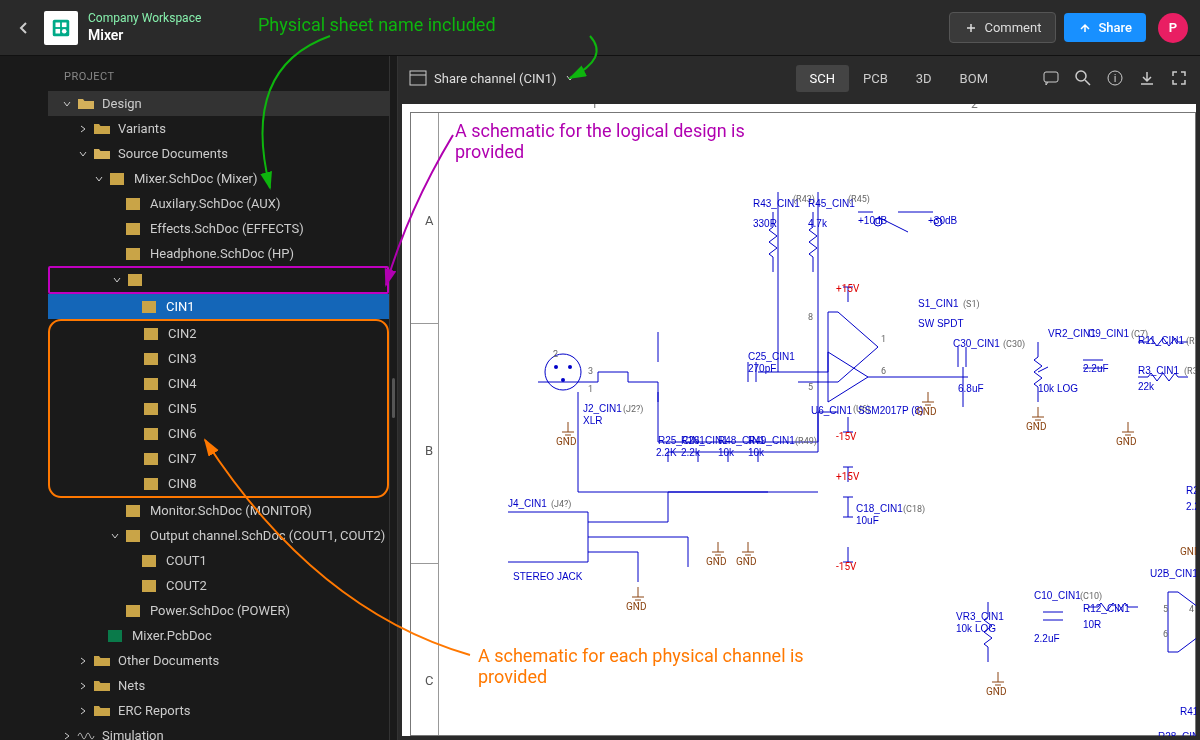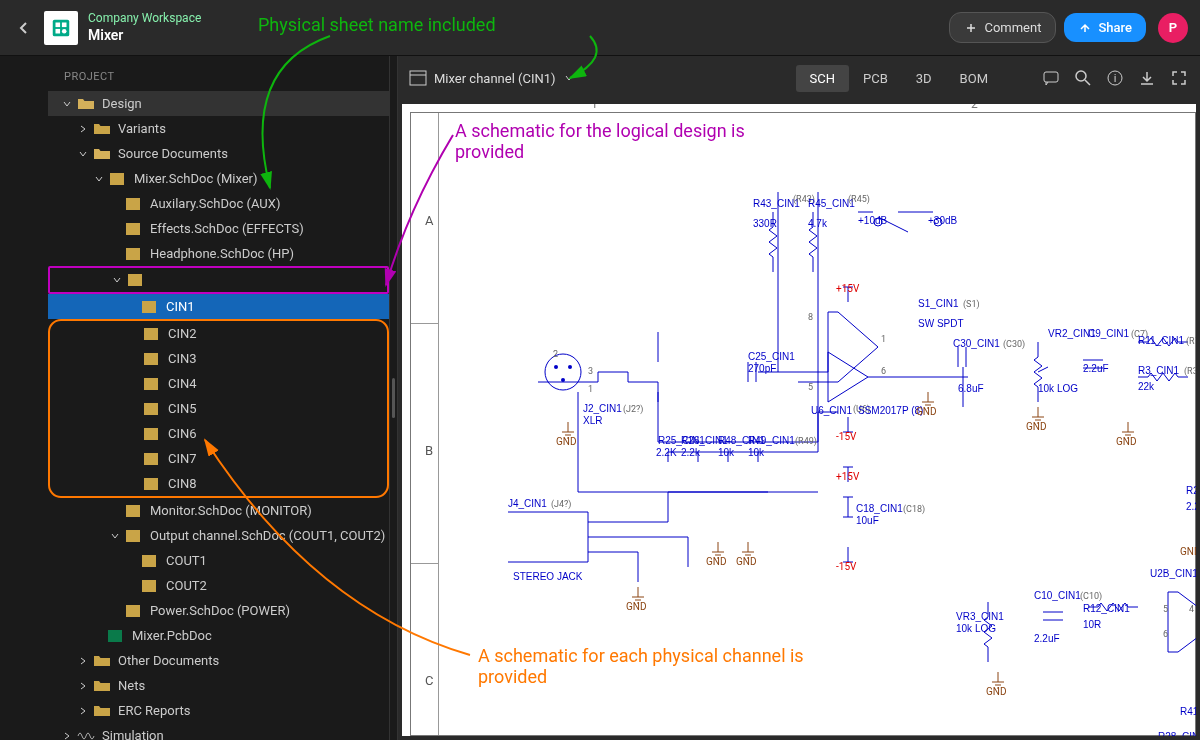--- a/index.html
+++ b/index.html
@@ -7,21 +7,21 @@
 
 
 .header { height: 56px; background: #2a2a2a; display: flex; align-items: center; padding: 0 12px; border-bottom: 1px solid #111; }
 .back-btn { width: 24px; height: 24px; display: flex; align-items: center; justify-content: center; cursor: pointer; color: #ccc; margin-right: 8px; }
 .workspace-icon { width: 34px; height: 34px; background: #fff; display: flex; align-items: center; justify-content: center; margin-right: 10px; border-radius: 2px; }
 .workspace-icon svg { width: 22px; height: 22px; }
 .workspace-text { display: flex; flex-direction: column; line-height: 1.3; }
 .workspace-text .ws { font-size: 12px; color: #86efac; }
 .workspace-text .proj { font-size: 14px; font-weight: 600; color: #fff; }
 .header-spacer { flex: 1; }
-.header-btn { display: flex; align-items: center; gap: 6px; padding: 7px 14px; border-radius: 12px; cursor: pointer; font-size: 13px; margin-left: 8px; }
+.header-btn { display: flex; align-items: center; gap: 6px; padding: 7px 14px; border-radius: 4px; cursor: pointer; font-size: 13px; margin-left: 8px; }
 .btn-comment { background: #3a3a3a; border: 1px solid #555; color: #ddd; }
 .btn-share { background: #1890ff; color: #fff; font-weight: 500; }
 .avatar { width: 30px; height: 30px; border-radius: 50%; background: #e91e63; color: #fff; display: flex; align-items: center; justify-content: center; font-weight: 600; margin-left: 12px; cursor: pointer; }
 
 
 .main { display: flex; height: calc(100% - 56px); }
 
 
 .sidebar { width: 390px; background: #1a1a1a; overflow-y: auto; border-right: 1px solid #333; position: relative; padding-left: 48px; }
 .sidebar-header { font-size: 11px; letter-spacing: 0.5px; color: #888; padding: 14px 16px 8px; }
@@ -424,21 +424,21 @@
 
   <div class="drag-handle"></div>
 
   <div class="content">
     <div class="content-header">
       <div class="sheet-selector">
         <svg width="16" height="14" viewBox="0 0 16 14">
             <rect width="16" height="14" fill="none" stroke="#ccc"></rect>
             <line x1="0" y1="4" x2="16" y2="4" stroke="#ccc"></line>
           </svg>
-        <span>Mixer channel (CIN1)</span>
+        <span>Share channel (CIN1)</span>
         <svg width="10" height="10" viewBox="0 0 10 10">
             <path d="M2 3l3 4 3-4" stroke="#ccc" fill="none"></path>
           </svg>
       </div>
       <div class="view-tabs">
         <div class="view-tab active">SCH</div>
         <div class="view-tab">PCB</div>
         <div class="view-tab">3D</div>
         <div class="view-tab">BOM</div>
       </div>

